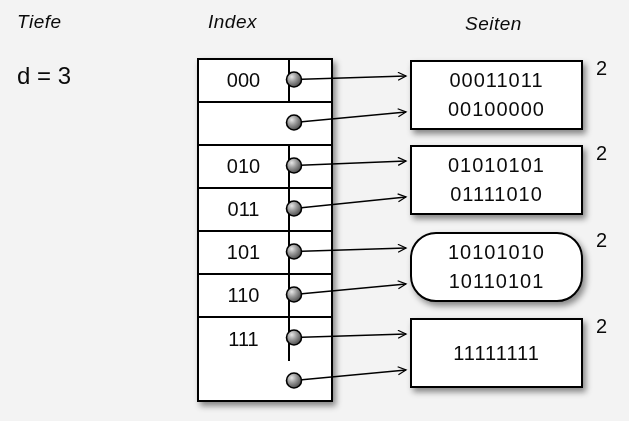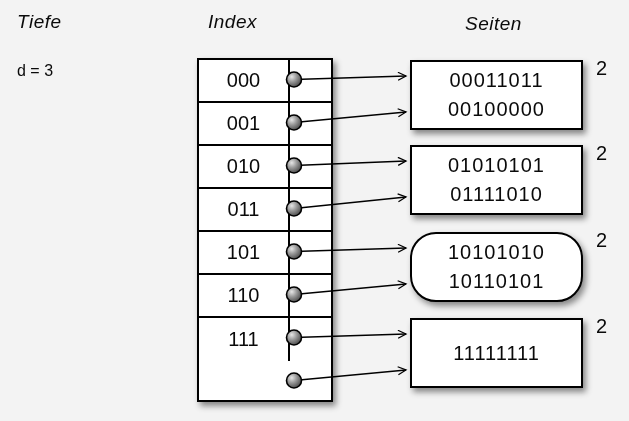--- a/index.html
+++ b/index.html
@@ -25,21 +25,21 @@
   .col-title {
     position: absolute;
     font-size: 19px;
     font-style: italic;
     letter-spacing: 0.5px;
     white-space: nowrap;
   }
   .depth-value {
     position: absolute;
     left: 17px; top: 62px;
-    font-size: 16px;
+    font-size: 24px;
     white-space: nowrap;
   }
   #index-table {
     position: absolute;
     left: 181px; top: 58px;
     width: 136px; height: 344px;
     background: #ffffff;
     border: 2px solid #000;
     box-sizing: border-box;
     box-shadow: 3px 4px 6px rgba(0,0,0,0.45);
@@ -106,21 +106,20 @@
   <div class="col-title" style="left:465px; top:13px;">Seiten</div>
 
   <div class="depth-value">d = 3</div>
 
   <div id="index-table">
       <div class="index-row">
         <div class="index-cell">000</div>
         <div class="pointer-cell"></div>
       </div>
       <div class="index-row">
-        <div class="index-cell">001</div>
         <div class="pointer-cell"></div>
       </div>
       <div class="index-row">
         <div class="index-cell">010</div>
         <div class="pointer-cell"></div>
       </div>
       <div class="index-row">
         <div class="index-cell">011</div>
         <div class="pointer-cell"></div>
       </div>

